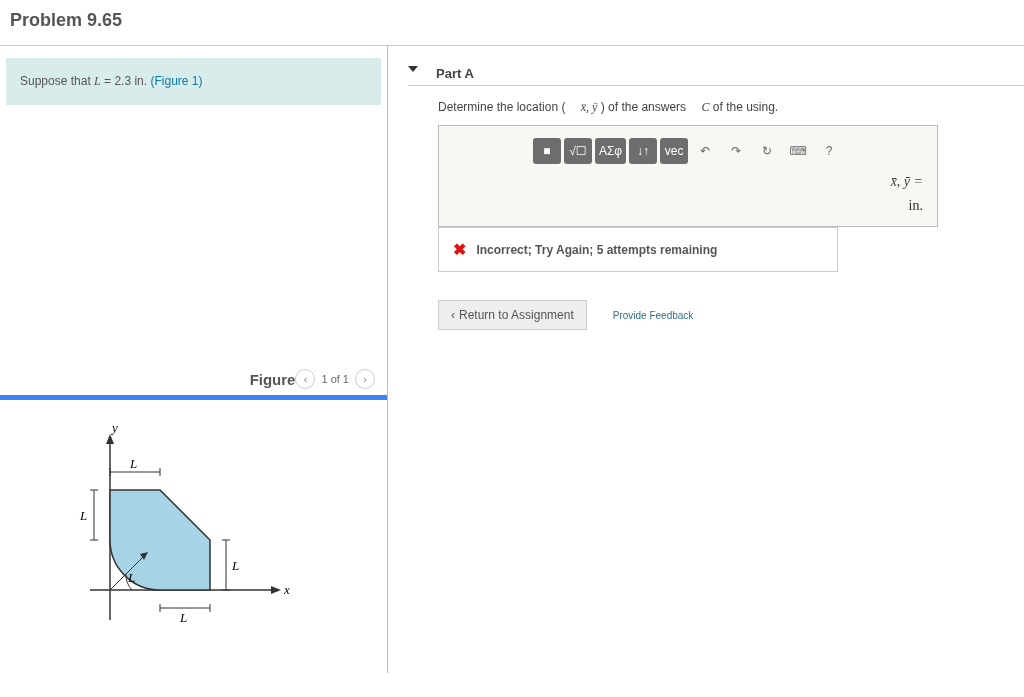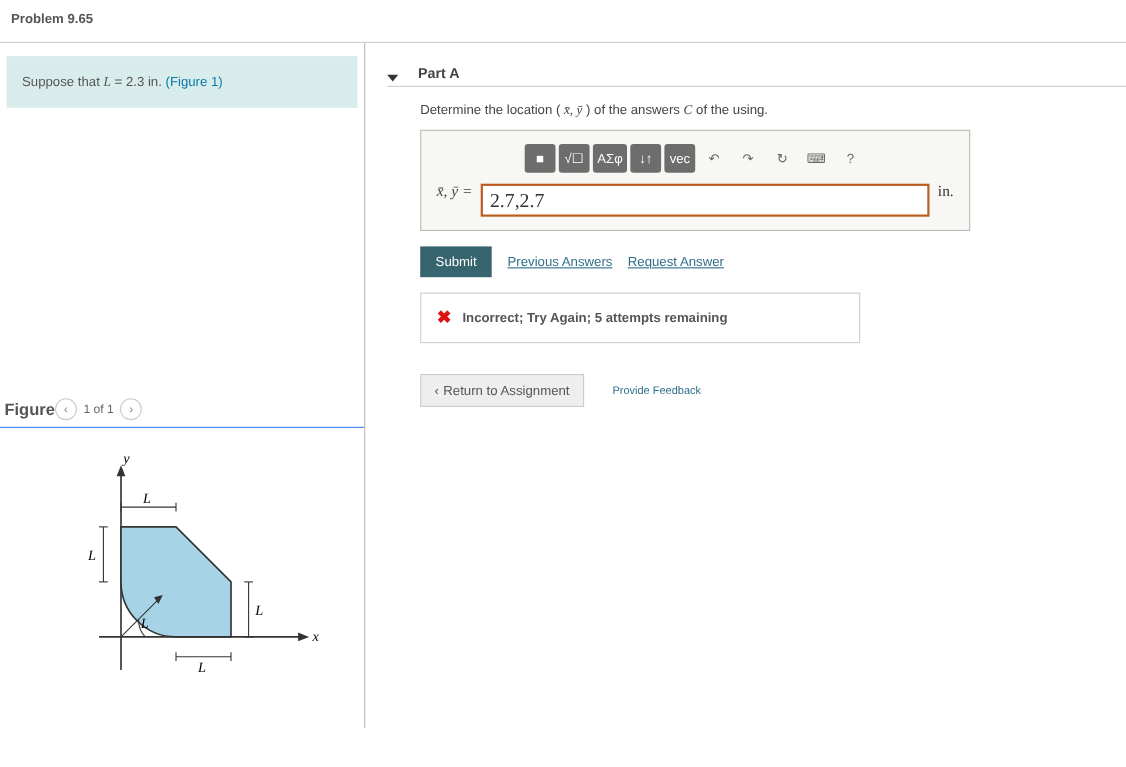--- a/index.html
+++ b/index.html
@@ -1,41 +1,41 @@
 <!DOCTYPE html>
 <html><head>
 <meta charset="utf-8">
 <style>
   * { box-sizing: border-box; margin: 0; padding: 0; }
   body { font-family: Arial, Helvetica, sans-serif; font-size: 13px; color: #333; background: #fff; }
   .page { width: 1024px; }
-  .title-row { padding: 10px 10px 14px 10px; border-bottom: 1px solid #ccc; font-weight: bold; font-size: 12px; color: #555; }
+  .title-row { padding: 10px 10px 14px 10px; border-bottom: 1px solid #ccc; font-weight: bold; font-size: 18px; color: #555; }
   .main { display: flex; }
-  .left { width: 332px; border-right: 1px solid #bbb; position: relative; }
+  .left { width: 388px; border-right: 1px solid #bbb; position: relative; }
   .right { flex: 1; padding: 20px 0 0 20px; }
   .suppose-box { background: #d9ecec; padding: 16px 14px; margin: 12px 6px 10px 6px; font-size: 12px; color: #555; }
   .suppose-box .ital { font-style: italic; font-family: 'Times New Roman', serif; }
   .fig-link { color: #0a7aa6; }
-  .figure-header { display: flex; align-items: center; justify-content: flex-start; padding: 4px 12px 6px 4px; margin-top: 260px; border-bottom: 1px solid #3b82f6;}
+  .figure-header { display: flex; align-items: center; justify-content: flex-end; padding: 4px 12px 6px 4px; margin-top: 260px; border-bottom: 5px solid #3b82f6;}
   .figure-header .lbl { font-weight: bold; font-size: 15px; color: #555; }
   .nav-group { display: flex; align-items: center; gap: 6px; font-size: 11px; color: #666;}
   .circ-btn { width: 20px; height: 20px; border: 1px solid #ccc; border-radius: 50%; display: flex; align-items: center; justify-content: center; color: #888; cursor: pointer; font-size: 11px; background:#fff;}
   .figure-body { padding: 10px 20px 20px 50px; }
-  .part-header { display: flex; align-items: flex-end; border-bottom: 1px solid #ccc; padding-bottom: 4px; margin-bottom: 14px; }
+  .part-header { display: flex; align-items: flex-start; border-bottom: 1px solid #ccc; padding-bottom: 4px; margin-bottom: 14px; }
   .part-header .tri { width:0; height:0; border-left:5px solid transparent; border-right:5px solid transparent; border-top:6px solid #333; margin-right: 18px;}
   .part-header .pt { font-weight: bold; font-size: 13px; color: #444; }
   .question-area { padding-left: 30px; }
   .qa-line1 { font-size: 12px; color: #444; margin-bottom: 10px; }
-  .qa-line1 .mi { font-style: italic; font-family:'Times New Roman', serif;}
+  .qa-line1 .mi { font-style: italic; font-family:'Times New Roman', serif;margin-left:12px;}
   .qa-bold { font-weight: bold; font-size: 12px; color: #444; margin-bottom: 16px;}
   .answer-box { border: 1px solid #bbb; background: #f7f7f4; padding: 8px; width: 500px; }
   .toolbar { display: flex; gap: 3px; justify-content: center; padding: 4px 0 10px 0; }
   .tb-btn { background: #6d6d6d; color: #fff; border-radius: 3px; min-width: 28px; height: 26px; display:flex; align-items:center; justify-content:center; font-size: 12px; cursor:pointer; padding: 0 4px;}
   .tb-btn.light { background: transparent; color: #666; }
-  .input-row { display: flex; align-items: flex-start; gap: 8px; padding: 0 6px 4px 6px;}
+  .input-row { display: flex; align-items: flex-end; gap: 8px; padding: 0 6px 4px 6px; flex-direction: column;}
   .prefix { font-family: 'Times New Roman', serif; font-style: italic; font-size: 14px; color:#444;}
   .ans-input { flex:1; border: 2px solid #bd5b1f; height: 30px; padding: 2px 6px; font-size: 18px; color:#333; font-family: 'Times New Roman', serif;}
   .unit { font-family:'Times New Roman', serif; font-size: 14px;}
   .submit-row { display: flex; align-items: center; gap: 14px; margin: 14px 0; }
   .submit-btn { background: #36646f; color: #fff; border: none; padding: 7px 14px; font-size: 12px; cursor: pointer;}
   .link-u { color: #2f6f8a; font-size: 12px; text-decoration: underline; cursor:pointer;}
   .feedback-box { border: 1px solid #ccc; background: #fff; padding: 12px 14px; display: flex; align-items: center; gap: 10px; width: 400px; margin-bottom: 28px;}
   .x-icon { color: #d11; font-weight: bold; font-size: 16px;}
   .fb-text { font-weight: bold; font-size: 12px; color: #555;}
   .bottom-row { display:flex; align-items:center; gap: 26px;}
@@ -131,30 +131,24 @@
             <div class="tb-btn">↓↑</div>
             <div class="tb-btn">vec</div>
             <div class="tb-btn light">↶</div>
             <div class="tb-btn light">↷</div>
             <div class="tb-btn light">↻</div>
             <div class="tb-btn light">⌨</div>
             <div class="tb-btn light">?</div>
           </div>
           <div class="input-row">
             <span class="prefix">x̄, ȳ = </span>
-            <input class="ans-input" type="text" value="2.7,2.7" style="">
             <span class="unit">in.</span>
           </div>
         </div>
 
-        <div class="submit-row">
-          <button class="submit-btn">Submit</button>
-          <span class="link-u">Previous Answers</span>
-          <span class="link-u">Request Answer</span>
-        </div>
 
         <div class="feedback-box">
           <span class="x-icon">✖</span>
           <span class="fb-text">Incorrect; Try Again; 5 attempts remaining</span>
         </div>
 
         <div class="bottom-row">
           <div class="return-btn">
             <span>‹</span>
             <span>Return to Assignment</span>

